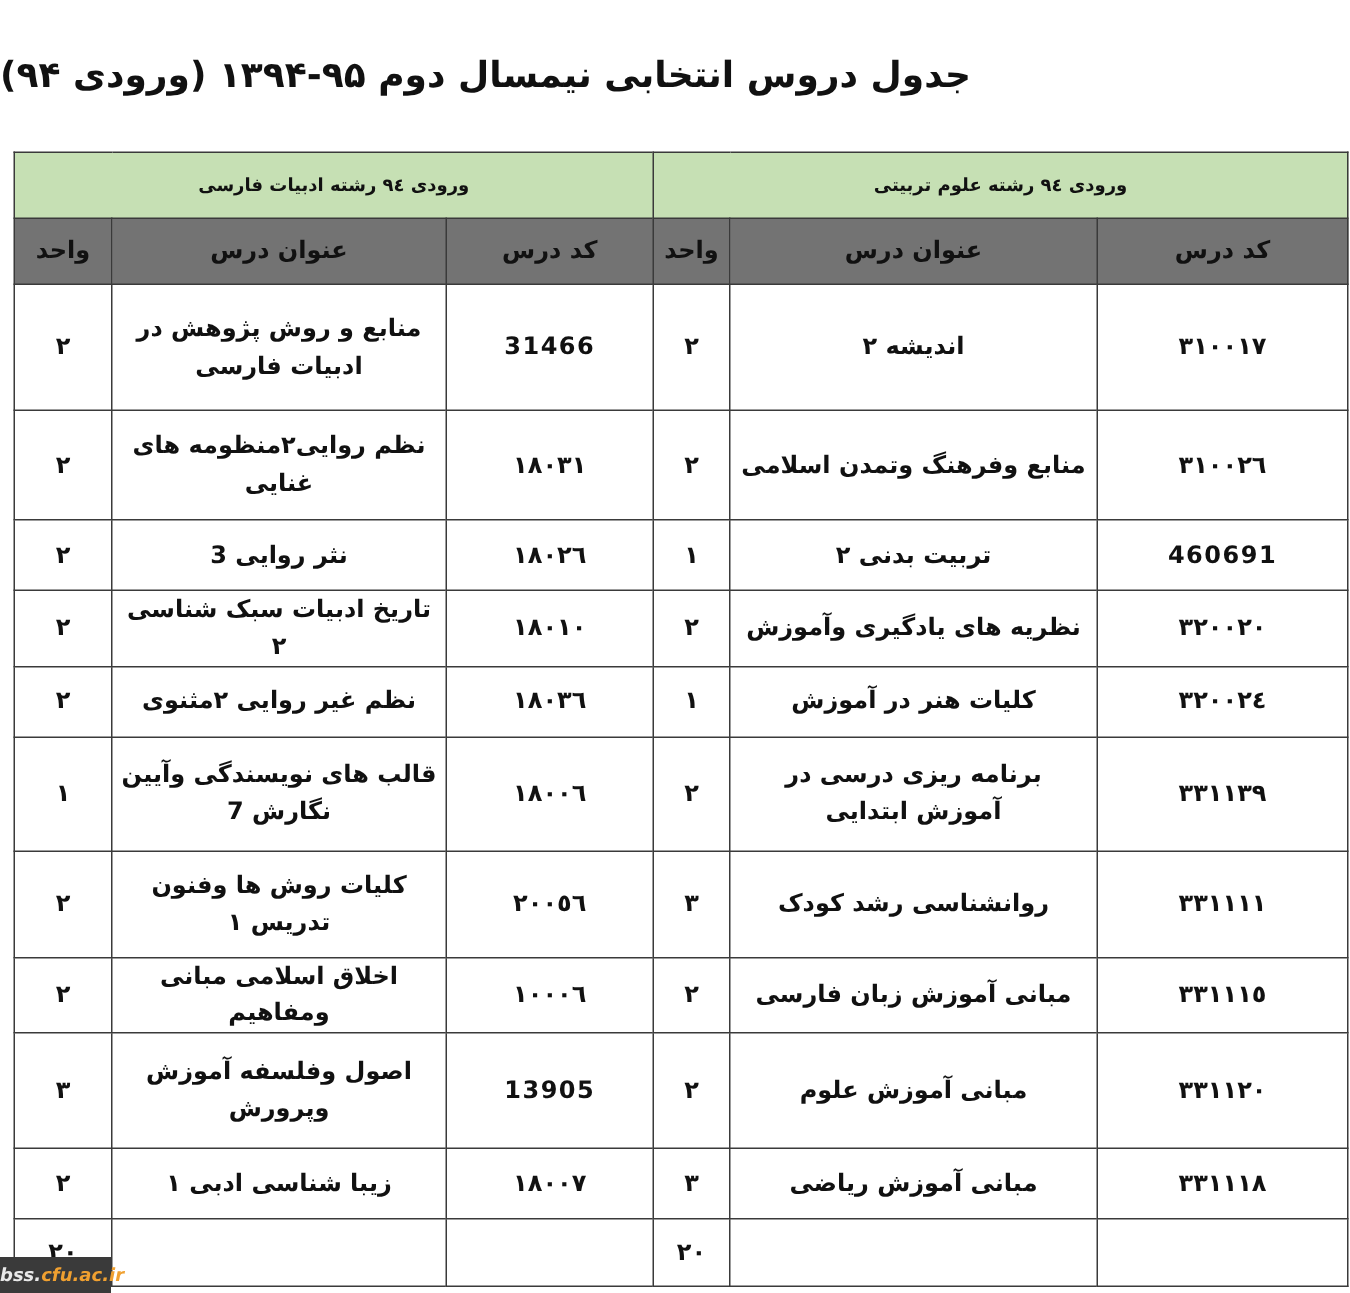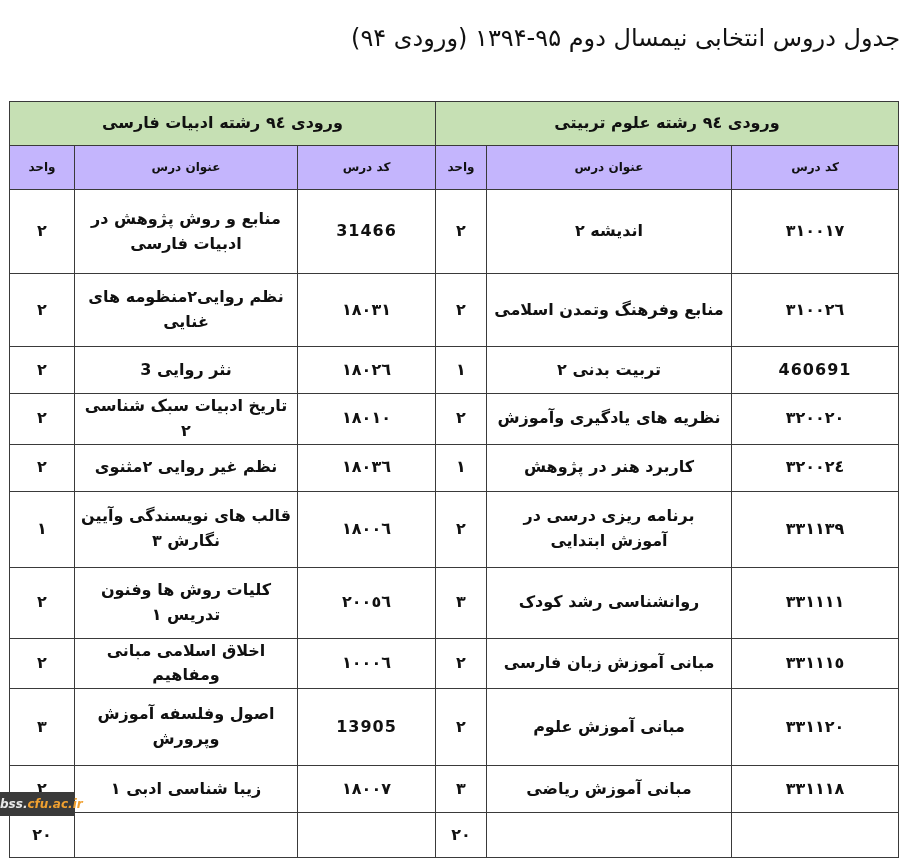--- a/index.html
+++ b/index.html
@@ -1,30 +1,30 @@
 <!DOCTYPE html>
 <html><head>
   <meta charset="utf-8">
   <style>
     html, body { margin: 0; padding: 0; background: #ffffff; }
     body { width: 900px; height: 862px; position: relative; overflow: hidden;
       font-family: "DejaVu Sans", sans-serif; color: #111; }
-    .title { position: absolute; top: 24px; left: 0; width: 900px; text-align: right;
-      font-size: 24px; font-weight: normal; direction: rtl; }
+    .title { position: absolute; top: 36px; left: 0; width: 900px; text-align: left;
+      font-size: 24px; font-weight: bold; direction: rtl; }
     table.sched { position: absolute; top: 101px; left: 9px; border-collapse: collapse;
       direction: rtl; table-layout: fixed; font-weight: bold; }
     table.sched td, table.sched th { border: 1.5px solid #3a3a3a; text-align: center;
       vertical-align: middle; padding: 0 6px; line-height: 1.55; }
-    table.sched th.major { background: #c6e0b4; height: 43px; font-size: 16px; }
-    table.sched th.colh { height: 43px; font-size: 12px; background: #c4b5fd; }
+    table.sched th.major { background: #c6e0b4; height: 43px; font-size: 12px; }
+    table.sched th.colh { height: 43px; font-size: 16px; background: #737373; }
     table.sched td { font-size: 16px; }
     td.code { font-size: 18px; letter-spacing: 1px; }
     td.unit { font-size: 18px; }
     td.bottom { vertical-align: bottom; padding-bottom: 2px; }
-    .watermark { position: absolute; left: 0; top: 792px; width: 74px; height: 24px;
+    .watermark { position: absolute; left: 0; top: 838px; width: 74px; height: 24px;
       background: #3a3a3a; color: #e8e8e8; font-family: "DejaVu Sans", sans-serif;
       font-size: 12px; font-style: italic; font-weight: bold; line-height: 24px;
       text-align: center; }
     .watermark .hl { color: #f0a030; }
   </style>
 </head>
 <body>
 
 <div class="title">جدول دروس انتخابی نیمسال دوم ۹۵-۱۳۹۴ (ورودی ۹۴)</div>
 
@@ -79,32 +79,32 @@
     <tr style="height:46px">
       <td class="code">۳۲۰۰۲۰</td>
       <td>نظریه های یادگیری وآموزش</td>
       <td class="unit">۲</td>
       <td class="code">۱۸۰۱۰</td>
       <td>تاریخ ادبیات سبک شناسی ۲</td>
       <td class="unit">۲</td>
     </tr>
     <tr style="height:47px">
       <td class="code">۳۲۰۰۲٤</td>
-      <td>کاربرد هنر در پژوهش</td>
+      <td>کلیات هنر در آموزش</td>
       <td class="unit">۱</td>
       <td class="code">۱۸۰۳٦</td>
       <td>نظم غیر روایی ۲مثنوی</td>
       <td class="unit">۲</td>
     </tr>
     <tr style="height:76px">
       <td class="code">۳۳۱۱۳۹</td>
       <td>برنامه ریزی درسی در آموزش ابتدایی</td>
       <td class="unit">۲</td>
       <td class="code">۱۸۰۰٦</td>
-      <td>قالب های نویسندگی وآیین نگارش ۳</td>
+      <td>قالب های نویسندگی وآیین نگارش 7</td>
       <td class="unit">۱</td>
     </tr>
     <tr style="height:71px">
       <td class="code">۳۳۱۱۱۱</td>
       <td>روانشناسی رشد کودک</td>
       <td class="unit">۳</td>
       <td class="code">۲۰۰٥٦</td>
       <td>کلیات روش ها وفنون تدریس ۱</td>
       <td class="unit">۲</td>
     </tr>

